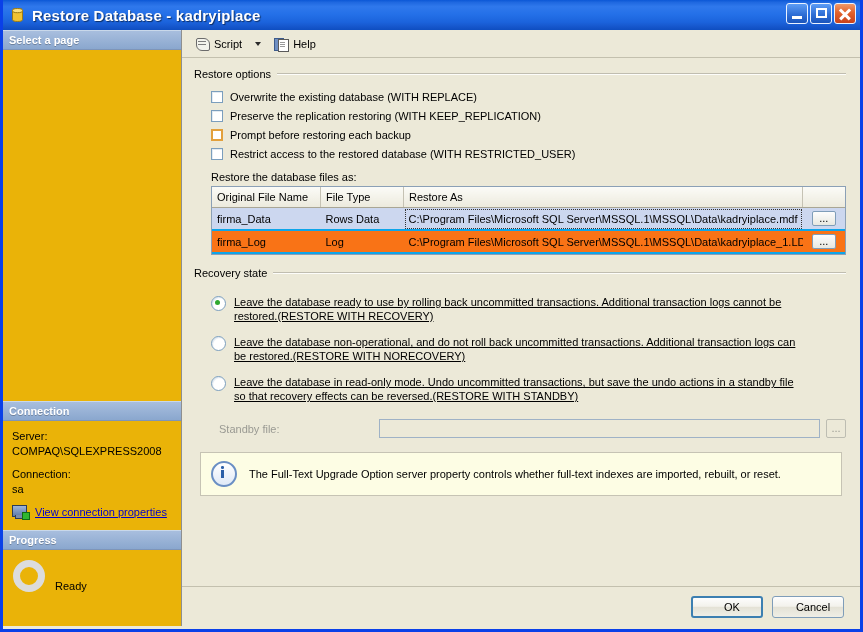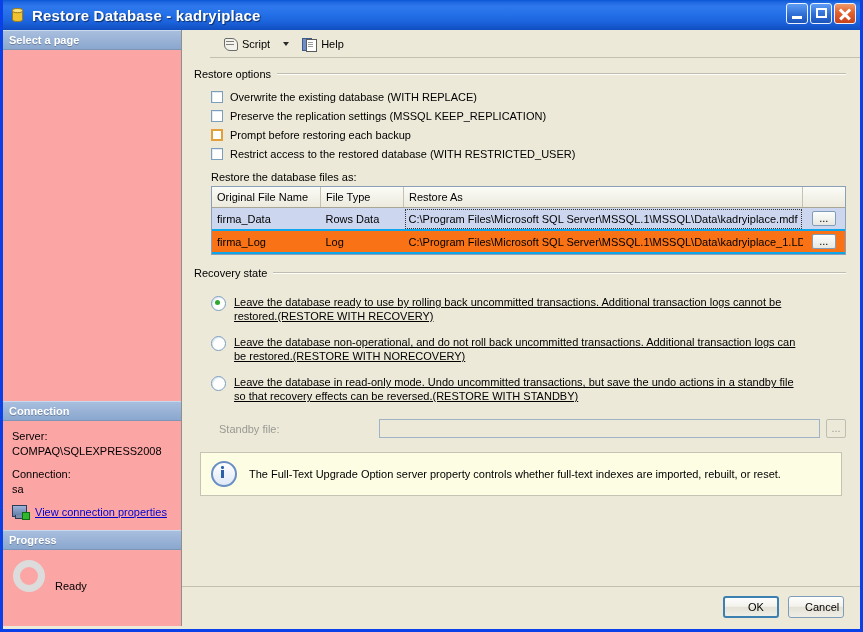--- a/index.html
+++ b/index.html
@@ -43,21 +43,21 @@
   .wb .max{position:absolute;left:5px;top:4px;width:11px;height:10px;border:2px solid #fff;box-sizing:border-box;}
   .wb .x1,.wb .x2{position:absolute;left:3px;top:9px;width:14px;height:2.6px;background:#fff;}
   .wb .x1{transform:rotate(45deg);}
   .wb .x2{transform:rotate(-45deg);}
 
   
   .body{display:flex;height:596px;}
 
   
   .sidebar{
-    width:179px;flex:none;background:#fca5a5;
+    width:179px;flex:none;background:#eab308;
     border-right:1px solid #8e8f8f;
     display:flex;flex-direction:column;
     box-sizing:border-box;
   }
   .sb-head{
     background:linear-gradient(to bottom,#a8bede,#8aa7ce);
     color:#fff;font-weight:bold;font-size:11px;
     padding:3px 0 3px 6px;
     border-top:1px solid #c9d8ea;border-bottom:1px solid #7e95b8;
     text-shadow:0 1px 0 rgba(0,0,0,.25);
@@ -84,21 +84,21 @@
     border:7px solid #dcdcdc;box-sizing:border-box;
     margin:6px 10px 0 6px;flex:none;
   }
   .progress-row{display:flex;align-items:flex-end;padding:4px 0 0 4px;}
   .progress-row .ready{margin-top:12px;font-size:11px;}
 
   
   .right{flex:1;display:flex;flex-direction:column;background:#ece9d8;min-width:0;}
   .toolbar{
     height:27px;display:flex;align-items:center;padding-left:8px;
-    border-bottom:1px solid #c3c0ae;flex:none;margin-left:28px;
+    border-bottom:1px solid #c3c0ae;flex:none;
   }
   .tb-btn{display:flex;align-items:center;height:21px;padding:0 5px;cursor:pointer;}
   .tb-btn span.lbl{margin-left:4px;font-size:11px;}
   .scroll-icon{width:15px;height:14px;position:relative;flex:none;}
   .scroll-icon .s1{position:absolute;left:1px;top:1px;width:12px;height:11px;border:1.5px solid #6b6b6b;border-radius:2px 6px 2px 6px;background:#f3f3ec;}
   .scroll-icon .s2{position:absolute;left:3px;top:4px;width:8px;height:1px;background:#7d7d7d;box-shadow:0 3px 0 #7d7d7d;}
   .caret{width:0;height:0;border-left:3.5px solid transparent;border-right:3.5px solid transparent;border-top:4px solid #2a2a2a;margin:0 8px;cursor:pointer;}
   .help-icon{width:15px;height:14px;position:relative;flex:none;}
   .help-icon .b{position:absolute;left:0;top:1px;width:8px;height:11px;background:#6f8fc2;border:1px solid #3d5b8c;}
   .help-icon .f{position:absolute;left:4px;top:2px;width:9px;height:11px;background:#fff;border:1px solid #5a5a5a;}
@@ -188,21 +188,21 @@
   .info-icon::before{content:"";position:absolute;left:8px;top:3px;width:2.5px;height:2.5px;border-radius:50%;background:#2b5fa8;}
   .info-icon::after{content:"";position:absolute;left:8px;top:7px;width:2.5px;height:8px;background:#2b5fa8;}
   .info-text{font-size:11px;}
 
   
   .footer{
     height:40px;flex:none;display:flex;align-items:center;justify-content:flex-end;
     border-top:1px solid #c3c0ae;padding-right:16px;box-sizing:border-box;
   }
   .btn{
-    width:56px;height:22px;font-size:11px;margin-left:9px;
+    width:72px;height:22px;font-size:11px;margin-left:9px;
     font-family:"Liberation Sans",sans-serif;
     border:1px solid #7f9db9;border-radius:3px;
     background:linear-gradient(to bottom,#fdfdfd 0%,#f3f2ec 46%,#e4e2d6 52%,#efeee6 100%);
     cursor:pointer;
     padding-left:16px;
   }
   .btn.default{border:2px solid #3c7fb1;}
 </style>
 </head>
 <body>
@@ -293,21 +293,21 @@
             <span class="grp-rule"></span>
           </div>
           <div class="grp-body">
 
             <div class="cbrow">
               <span class="cbox"></span>
               <span class="lbl">Overwrite the existing database (WITH REPLACE)</span>
             </div>
             <div class="cbrow">
               <span class="cbox"></span>
-              <span class="lbl">Preserve the replication settings (MSSQL KEEP_REPLICATION)</span>
+              <span class="lbl">Preserve the replication restoring (WITH KEEP_REPLICATION)</span>
             </div>
             <div class="cbrow">
               <span class="cbox hot"></span>
               <span class="lbl">Prompt before restoring each backup</span>
             </div>
             <div class="cbrow">
               <span class="cbox"></span>
               <span class="lbl">Restrict access to the restored database (WITH RESTRICTED_USER)</span>
             </div>
 

